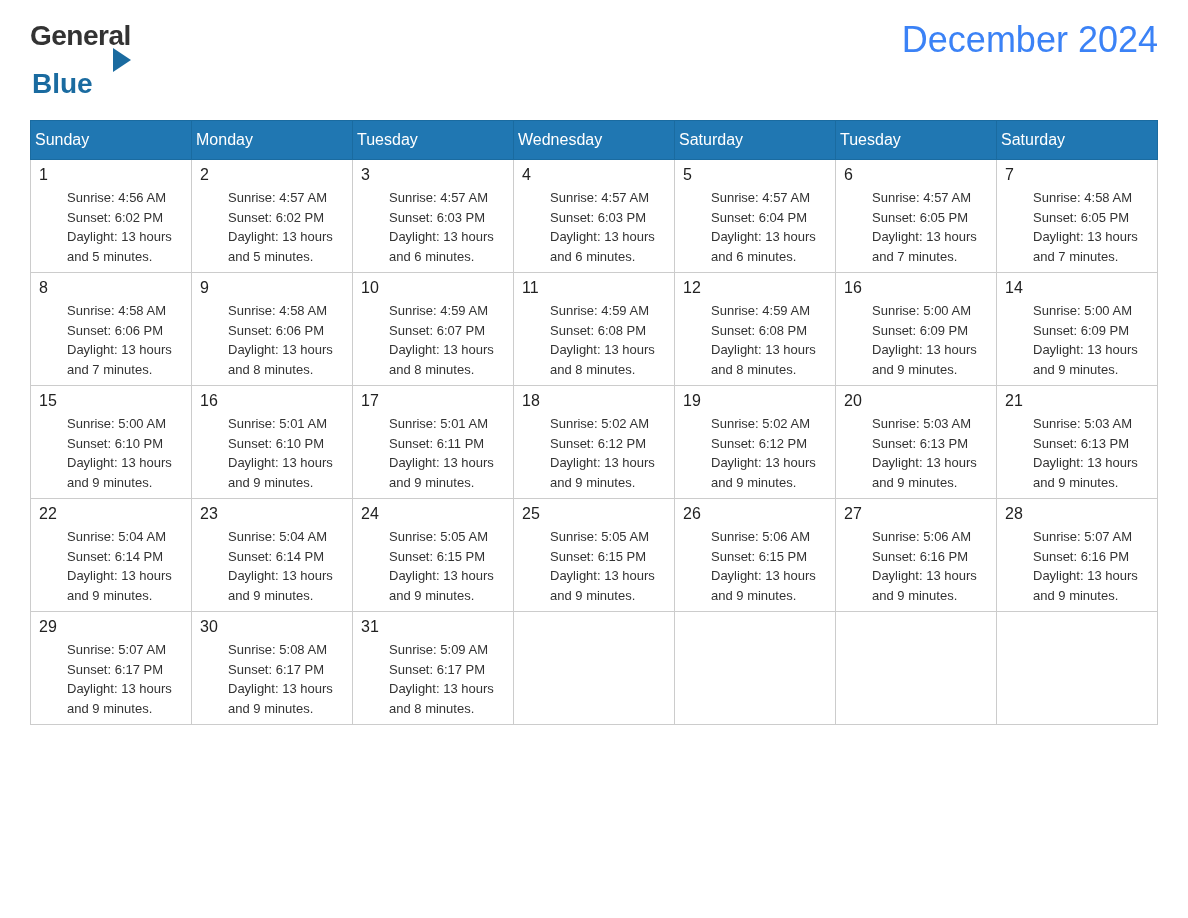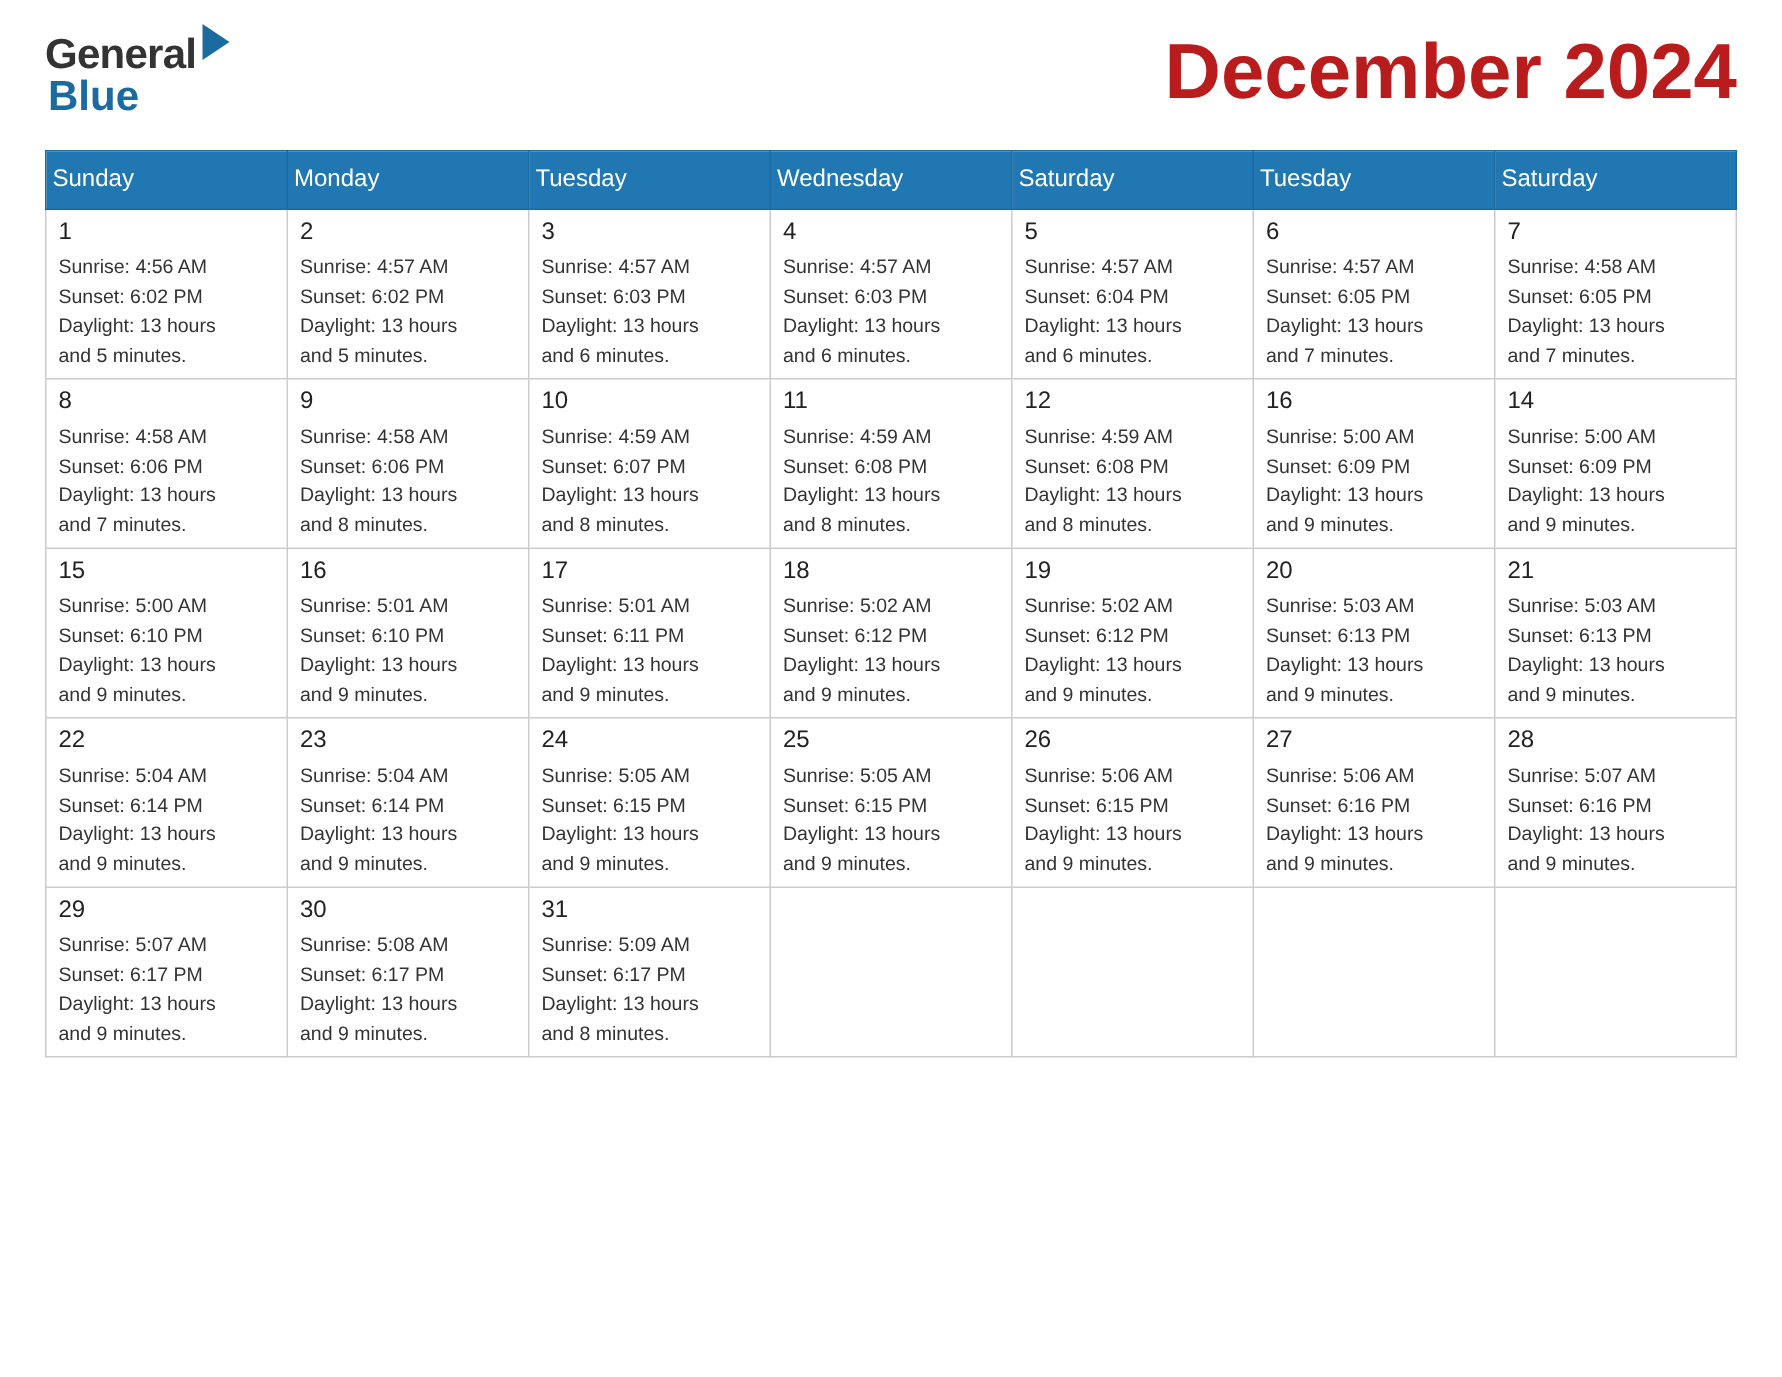--- a/index.html
+++ b/index.html
@@ -16,21 +16,22 @@
       align-items: flex-start;
       margin-bottom: 20px;
     }
     .logo {
       display: flex;
       flex-direction: column;
       align-items: flex-start;
     }
     .logo-top {
       display: flex;
-      align-items: flex-start;
+      align-items: flex-end;
+      flex-direction: column;
     }
     .logo-general {
       font-size: 28px;
       font-weight: bold;
       color: #333;
       letter-spacing: -0.5px;
     }
     .logo-triangle {
       width: 0;
       height: 0;
@@ -44,23 +45,23 @@
       font-size: 28px;
       font-weight: bold;
       color: #1a6ba0;
       margin-top: -4px;
       padding-left: 2px;
     }
     .title-section {
       text-align: right;
     }
     .month-title {
-      font-size: 52px;
-      font-weight: bold;
-      color: #b91c1c;
+      font-size: 36px;
+      font-weight: normal;
+      color: #3b82f6;
       line-height: 1.1;
     }
     .location {
       font-size: 22px;
       color: #555;
       margin-top: 4px;
     }
     .calendar-table {
       width: 100%;
       border-collapse: collapse;
@@ -88,20 +89,21 @@
       font-size: 16px;
       font-weight: normal;
       color: #222;
       display: block;
       margin-bottom: 4px;
     }
     .day-info {
       font-size: 13px;
       line-height: 1.5;
       color: #333;
+      margin-left: 28px;
     }
     .week-row td {
       background: #fff;
     }
     .empty-cell {
       background: #fff;
     }
     tr:nth-child(odd) td { background-color: #fff; }
   </style>
 </head>

